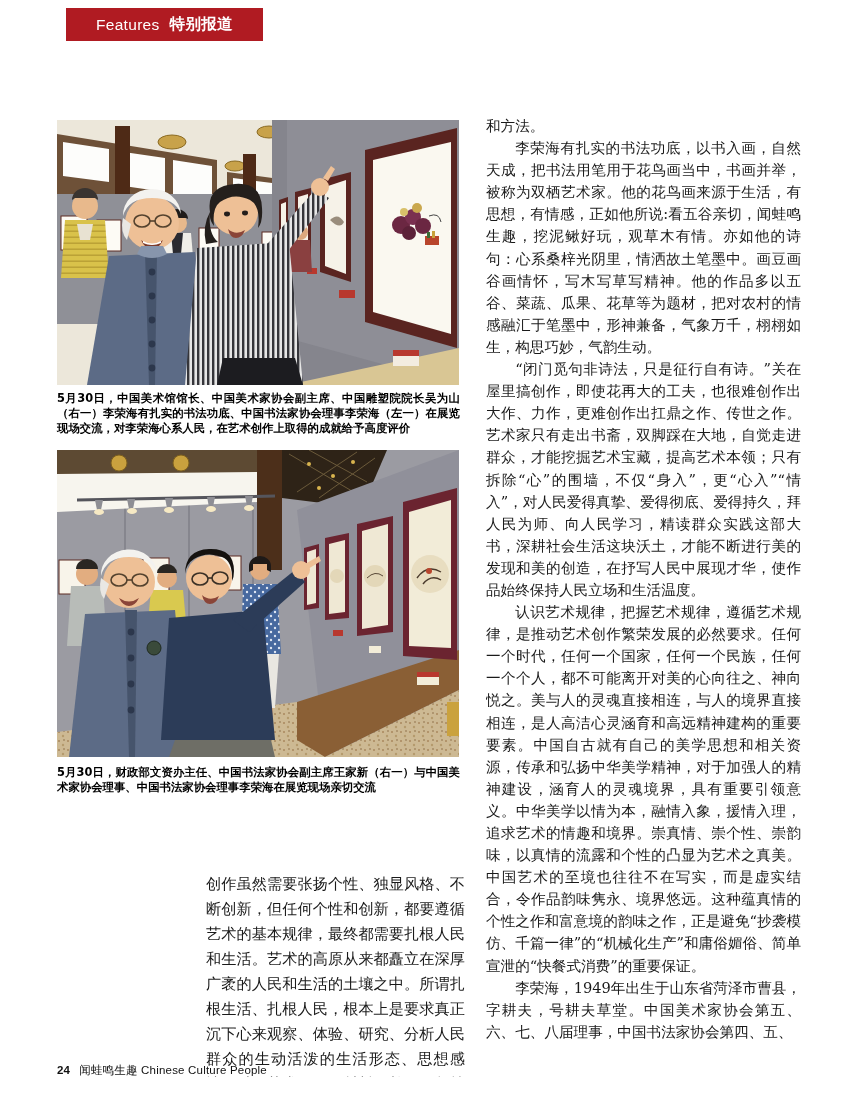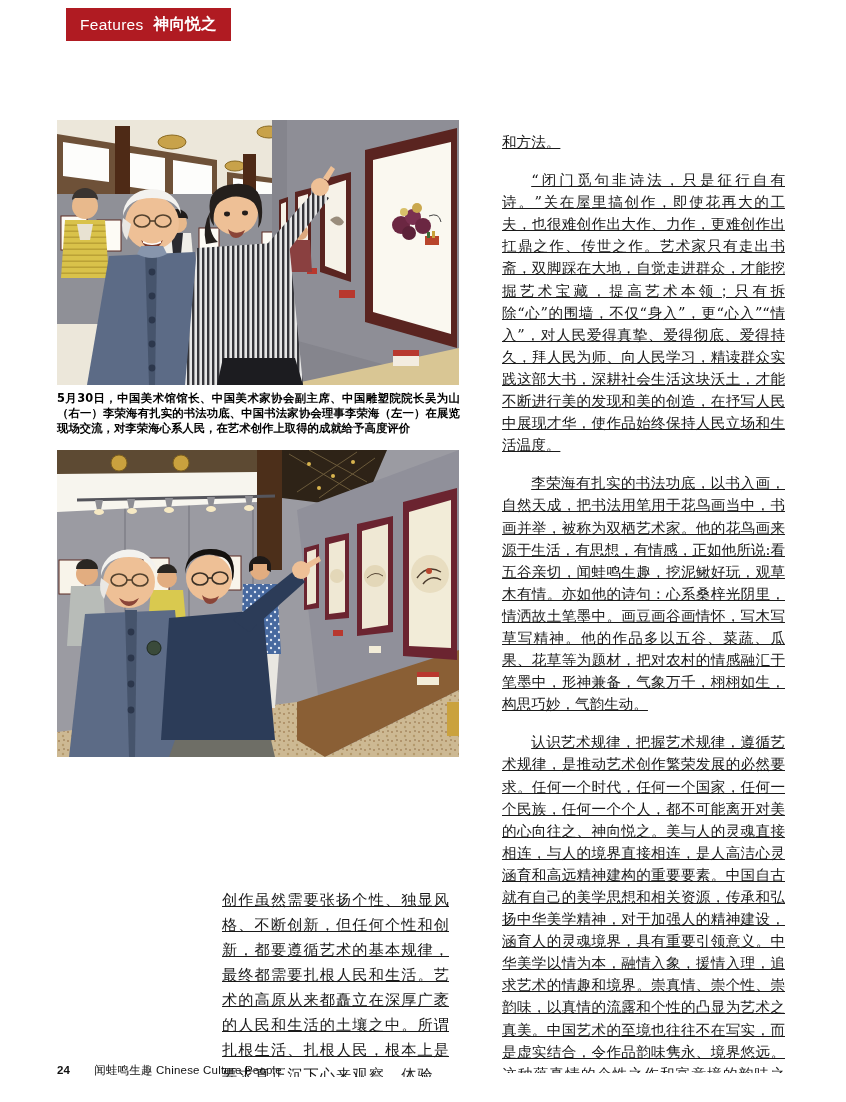--- a/index.html
+++ b/index.html
@@ -6,21 +6,21 @@
   .page{
     position:relative; width:846px; height:1102px; margin:0 auto;
     background:#ffffff; overflow:hidden;
     font-family:"DejaVu Serif","Liberation Serif",serif;
     color:#1a1a1a;
   }
   
   .badge{
     position:absolute; left:66px; top:8px; height:33px; min-width:157px;
     background:#b01b22; color:#fff; display:flex; align-items:center;
-    padding:0 14px; box-sizing:border-box;
+    padding:0 30px; box-sizing:border-box;
     font-family:"Liberation Sans","DejaVu Sans",sans-serif; font-size:15.5px;
     letter-spacing:.3px;
   }
   .badge .zh{margin-left:10px; font-weight:bold;}
   
   .photo{position:absolute; left:57px; overflow:hidden; background:#9a9aa0;}
   .photo svg{display:block;}
   #photo1{top:120px; width:402px; height:265px;}
   #photo2{top:450px; width:402px; height:307px;}
   
@@ -34,38 +34,38 @@
   #caption2{top:765px;}
   
   .left-col{
     position:absolute; left:206px; top:872px; width:259px; height:205px;
     font-size:15.2px; line-height:25px; text-align:justify; overflow:hidden;
   }
   .right-col{
     position:absolute; left:486px; top:115px; width:315px; height:958px;
     font-size:14.6px; line-height:22.1px; text-align:justify; overflow:hidden;
   }
-  .right-col p, .left-col p{margin:16px; padding:0;text-decoration:underline;}
+  .right-col p, .left-col p{margin:0; padding:0;}
   .right-col p.indent{text-indent:2em;}
   
   .footer{
     position:absolute; left:57px; top:1063px;
     font-family:"Liberation Sans","DejaVu Sans",sans-serif;
     font-size:11.5px; color:#111; letter-spacing:.2px;
   }
-  .footer .pn{font-weight:bold; margin-right:24px;}
+  .footer .pn{font-weight:bold; margin-right:9px;}
 </style>
 </head>
 <body>
 
 <div class="page">
 
   <div class="badge" style="background: rgb(176, 27, 34);">
     <span>Features</span>
-    <span class="zh">神向悦之</span>
+    <span class="zh">特别报道</span>
   </div>
 
   <div class="photo" id="photo1">
     <svg width="402" height="265" viewBox="0 0 402 265">
       <defs>
         <pattern id="stripe1" width="5" height="5" patternUnits="userSpaceOnUse">
           <rect width="5" height="5" fill="#e6e6e6"></rect>
             <rect width="2.4" height="5" fill="#35353a"></rect>
         </pattern>
         <pattern id="yellowstripe" width="4" height="6" patternUnits="userSpaceOnUse">
@@ -309,29 +309,30 @@
         <circle cx="152" cy="128" r="23" fill="#eec096"></circle>
         <path d="M128,124 q0,-24 24,-25 q25,-1 25,22 q0,6 -2,10 q1,-20 -10,-24 q-15,-6 -28,2 q-8,5 -9,15z" fill="#15120f"></path>
         <ellipse cx="143" cy="129" rx="8" ry="6" fill="none" stroke="#3a3026" stroke-width="1.6"></ellipse>
         <ellipse cx="163" cy="128" rx="8" ry="6" fill="none" stroke="#3a3026" stroke-width="1.6"></ellipse>
         <line x1="151" y1="128" x2="155" y2="128" stroke="#3a3026" stroke-width="1.6"></line>
         <path d="M145,145 q8,7 17,1 q-3,8 -9,8 q-6,0 -8,-9z" fill="#8a4538"></path>
         <polygon points="118,290 214,290 218,307 112,307" fill="#6e6e66"></polygon>
       </g>
     </svg>
   </div>
+  <div class="caption" id="caption2">5月30日，财政部文资办主任、中国书法家协会副主席王家新（右一）与中国美术家协会理事、中国书法家协会理事李荣海在展览现场亲切交流</div>
 
   <div class="left-col">
     <p>创作虽然需要张扬个性、独显风格、不断创新，但任何个性和创新，都要遵循艺术的基本规律，最终都需要扎根人民和生活。艺术的高原从来都矗立在深厚广袤的人民和生活的土壤之中。所谓扎根生活、扎根人民，根本上是要求真正沉下心来观察、体验、研究、分析人民群众的生动活泼的生活形态、思想感情，以及艺术的原始材料，并且要坚持正确和科学的立场、观点</p>
   </div>
 
   <div class="right-col">
     <p>和方法。</p>
+    <p class="indent">李荣海有扎实的书法功底，以书入画，自然天成，把书法用笔用于花鸟画当中，书画并举，被称为双栖艺术家。他的花鸟画来源于生活，有思想，有情感，正如他所说:看五谷亲切，闻蛙鸣生趣，挖泥鳅好玩，观草木有情。亦如他的诗句：心系桑梓光阴里，情洒故土笔墨中。画豆画谷画情怀，写木写草写精神。他的作品多以五谷、菜蔬、瓜果、花草等为题材，把对农村的情感融汇于笔墨中，形神兼备，气象万千，栩栩如生，构思巧妙，气韵生动。</p>
     <p class="indent">“闭门觅句非诗法，只是征行自有诗。”关在屋里搞创作，即使花再大的工夫，也很难创作出大作、力作，更难创作出扛鼎之作、传世之作。艺术家只有走出书斋，双脚踩在大地，自觉走进群众，才能挖掘艺术宝藏，提高艺术本领；只有拆除“心”的围墙，不仅“身入”，更“心入”“情入”，对人民爱得真挚、爱得彻底、爱得持久，拜人民为师、向人民学习，精读群众实践这部大书，深耕社会生活这块沃土，才能不断进行美的发现和美的创造，在抒写人民中展现才华，使作品始终保持人民立场和生活温度。</p>
-    <p class="indent">李荣海有扎实的书法功底，以书入画，自然天成，把书法用笔用于花鸟画当中，书画并举，被称为双栖艺术家。他的花鸟画来源于生活，有思想，有情感，正如他所说:看五谷亲切，闻蛙鸣生趣，挖泥鳅好玩，观草木有情。亦如他的诗句：心系桑梓光阴里，情洒故土笔墨中。画豆画谷画情怀，写木写草写精神。他的作品多以五谷、菜蔬、瓜果、花草等为题材，把对农村的情感融汇于笔墨中，形神兼备，气象万千，栩栩如生，构思巧妙，气韵生动。</p>
     <p class="indent">认识艺术规律，把握艺术规律，遵循艺术规律，是推动艺术创作繁荣发展的必然要求。任何一个时代，任何一个国家，任何一个民族，任何一个个人，都不可能离开对美的心向往之、神向悦之。美与人的灵魂直接相连，与人的境界直接相连，是人高洁心灵涵育和高远精神建构的重要要素。中国自古就有自己的美学思想和相关资源，传承和弘扬中华美学精神，对于加强人的精神建设，涵育人的灵魂境界，具有重要引领意义。中华美学以情为本，融情入象，援情入理，追求艺术的情趣和境界。崇真情、崇个性、崇韵味，以真情的流露和个性的凸显为艺术之真美。中国艺术的至境也往往不在写实，而是虚实结合，令作品韵味隽永、境界悠远。这种蕴真情的个性之作和富意境的韵味之作，正是避免“抄袭模仿、千篇一律”的“机械化生产”和庸俗媚俗、简单宣泄的“快餐式消费”的重要保证。</p>
     <p class="indent">李荣海，1949年出生于山东省菏泽市曹县，字耕夫，号耕夫草堂。中国美术家协会第五、六、七、八届理事，中国书法家协会第四、五、</p>
   </div>
 
   <div class="footer">
     <span class="pn">24</span><span>闻蛙鸣生趣 Chinese Culture People</span>
   </div>
 
 </div>
 

